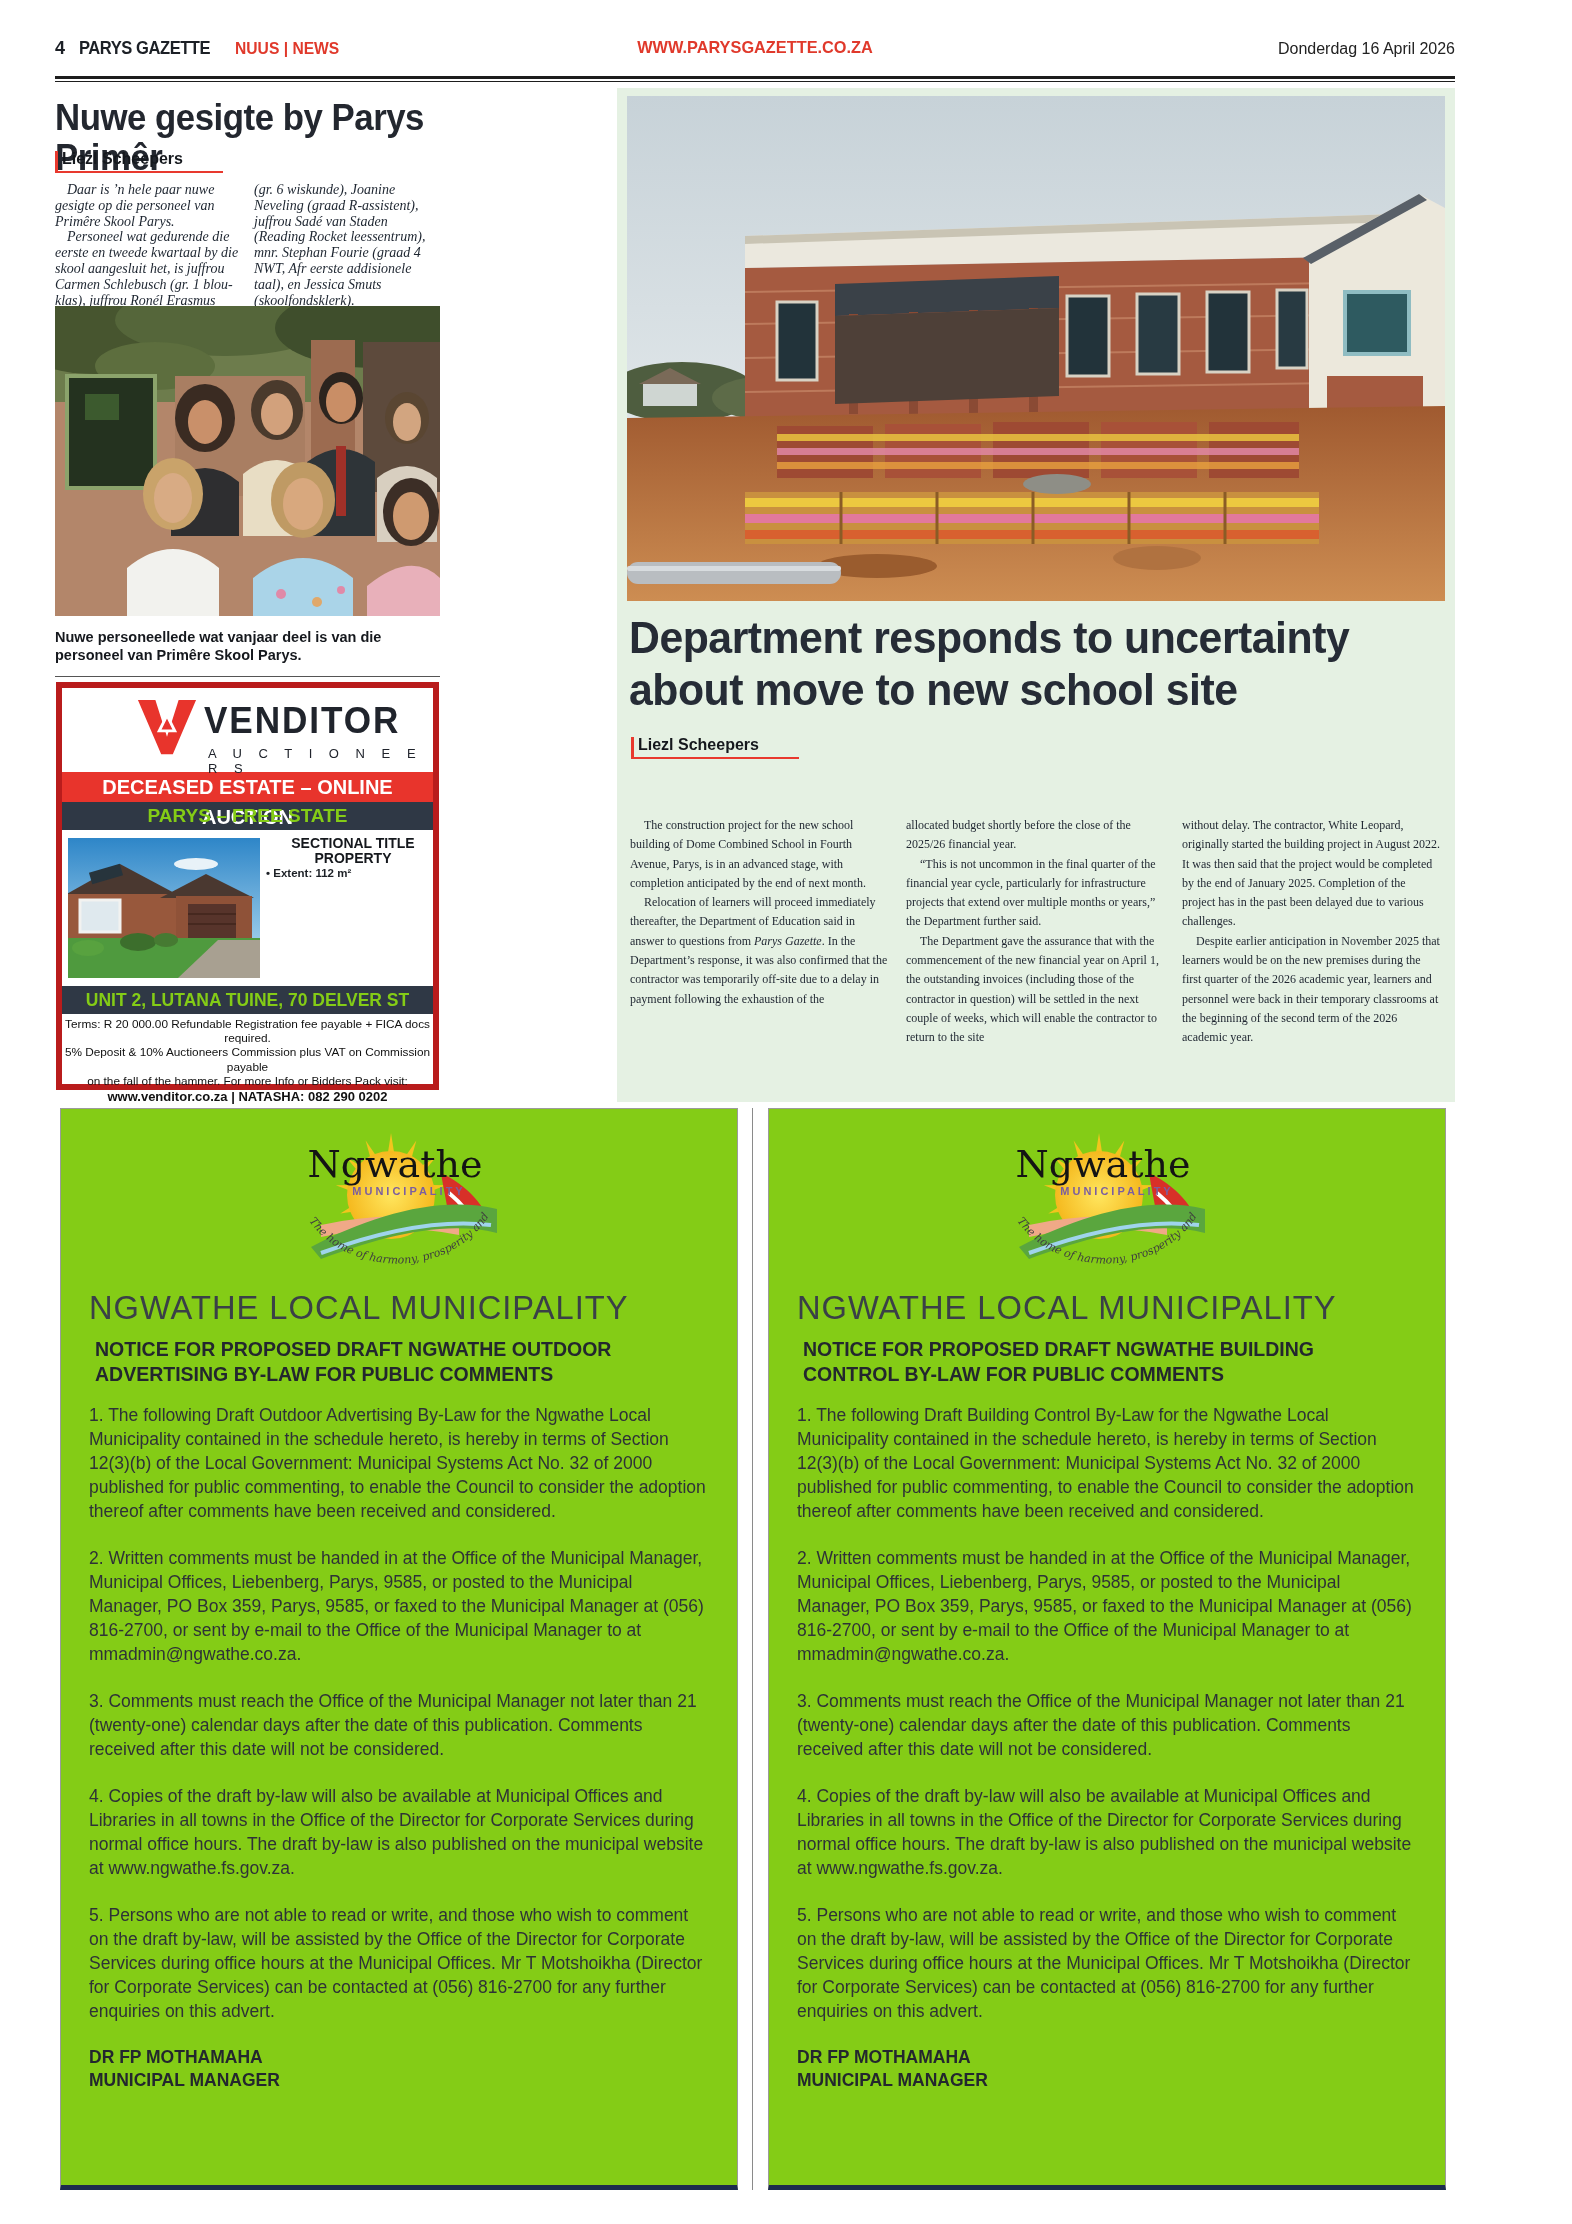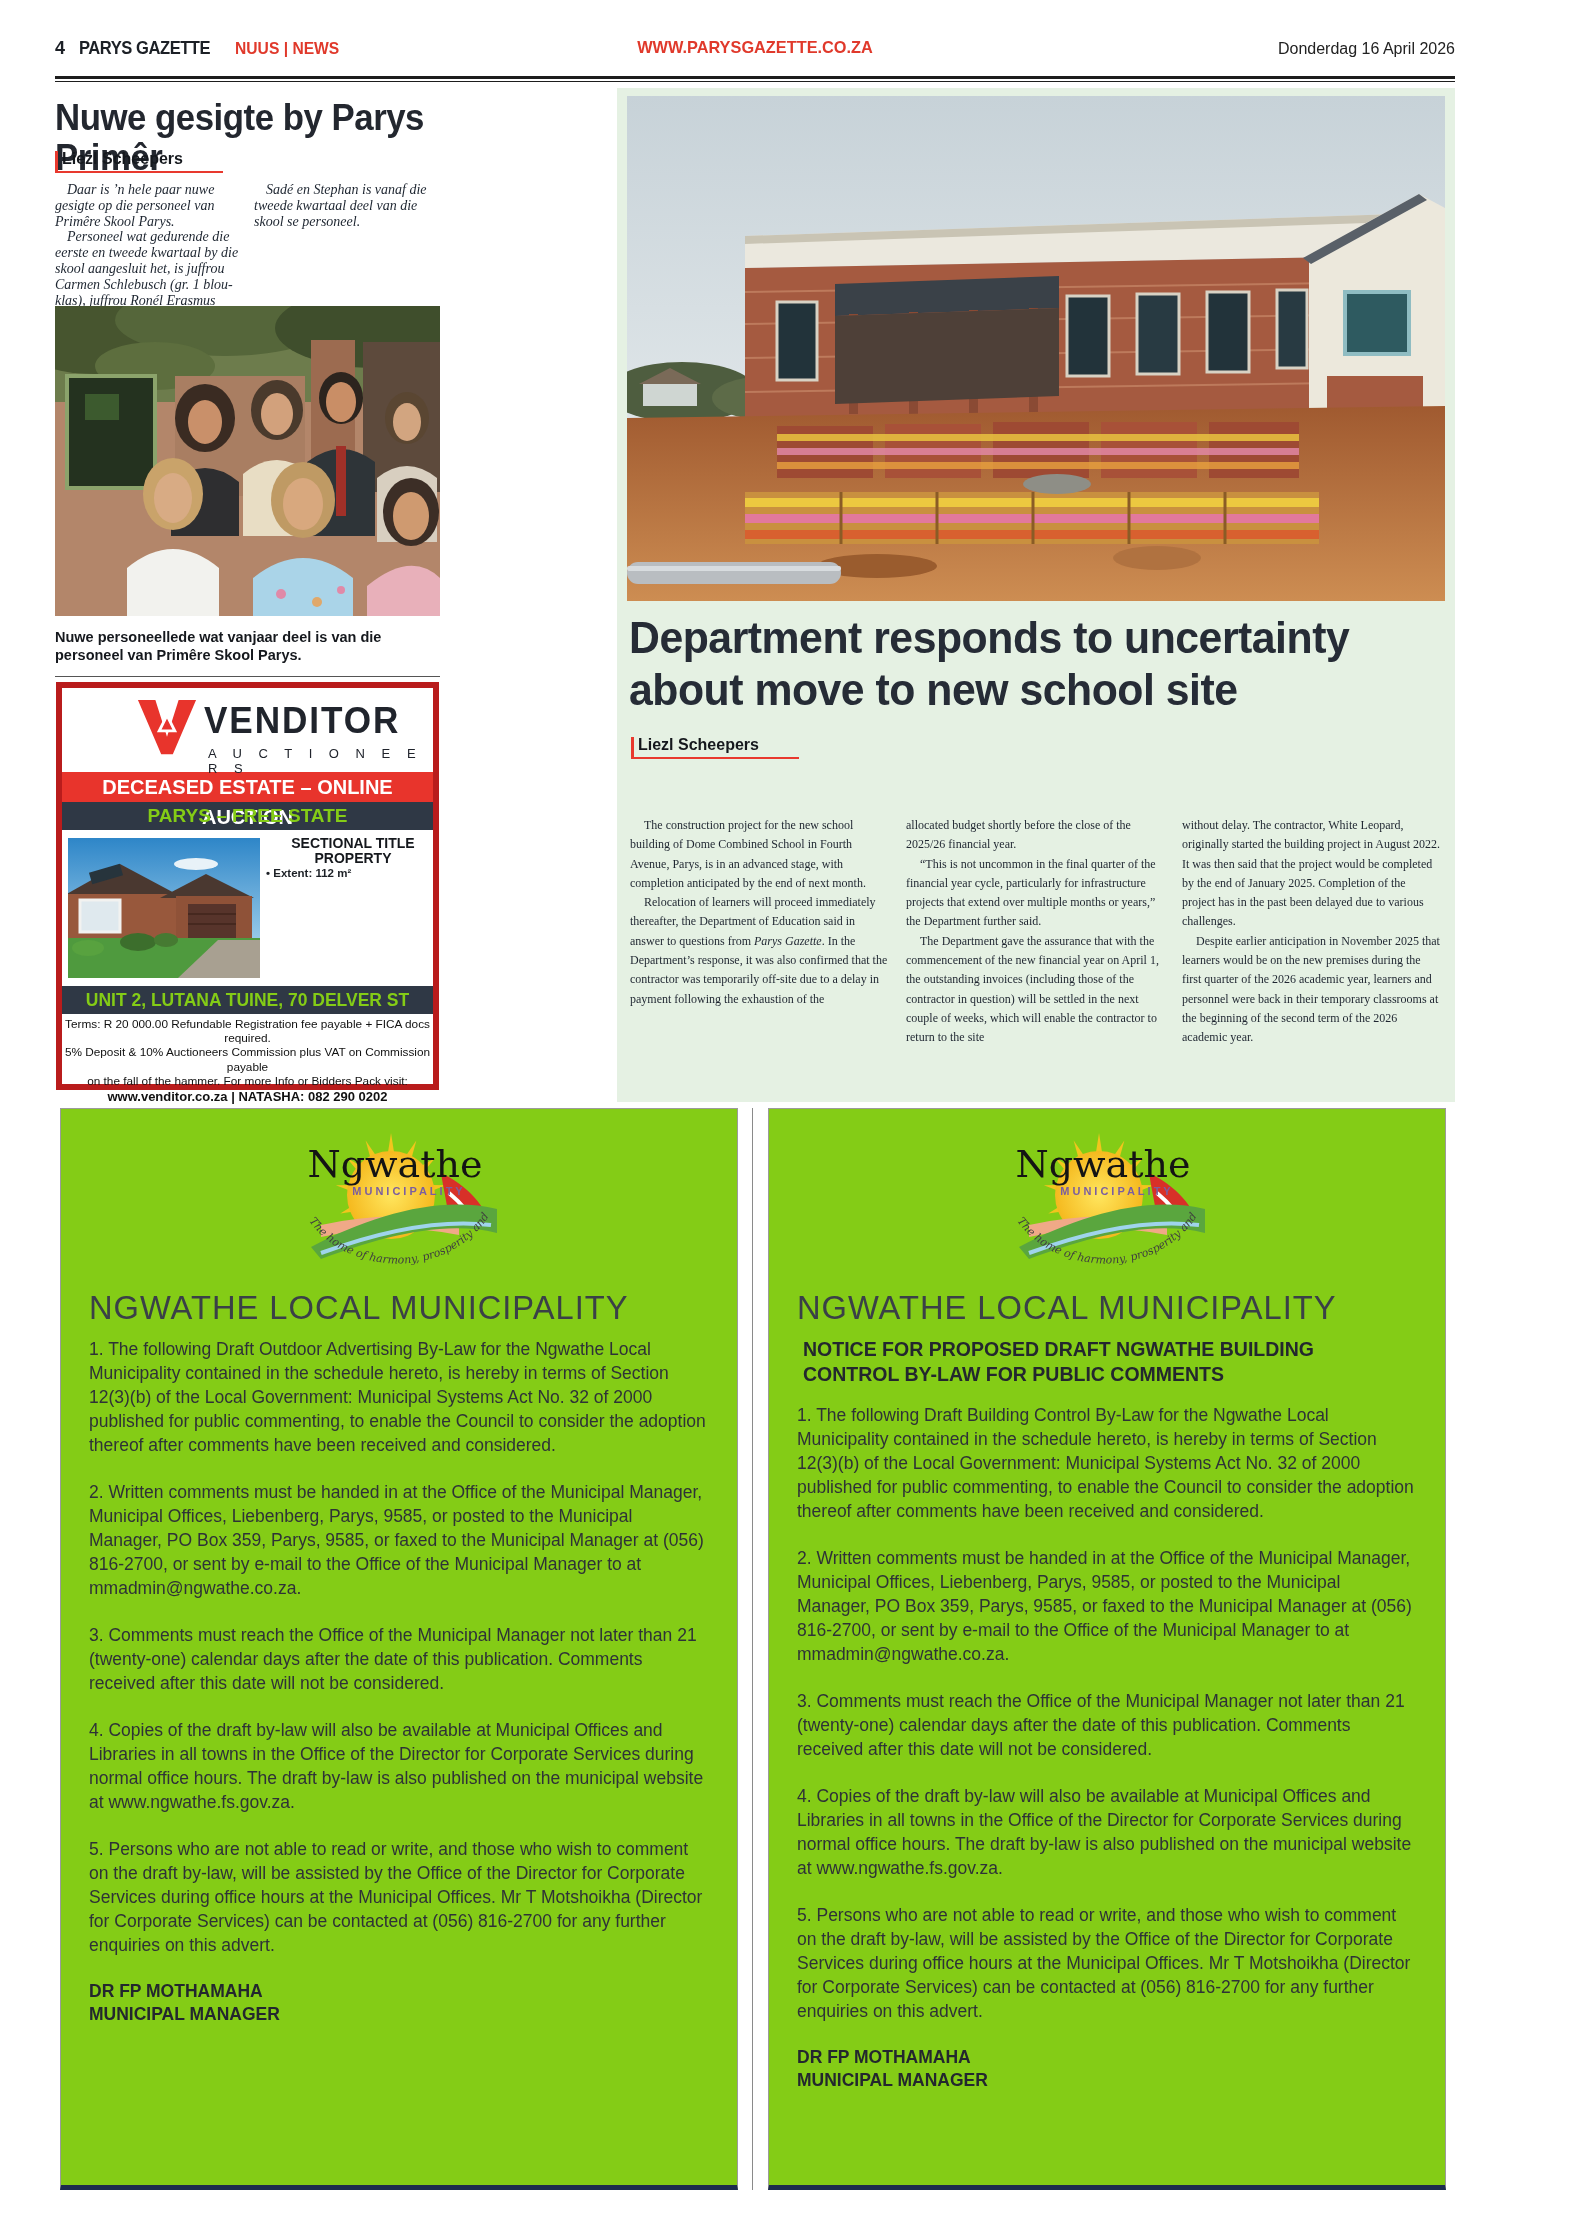--- a/index.html
+++ b/index.html
@@ -108,20 +108,21 @@
   <div class="byline-wrap1 abs">
     <span class="byline">Liezl Scheepers</span>
   </div>
 
   <div class="twocol abs">
     <div class="col">
       <p class="first">Daar is ’n hele paar nuwe gesigte op die personeel van Primêre Skool Parys.</p>
       <p class="ind">Personeel wat gedurende die eerste en tweede kwartaal by die skool aangesluit het, is juffrou Carmen Schlebusch (gr. 1 blou-klas), juffrou Ronél Erasmus</p>
     </div>
     <div class="col">
+      <p>(gr. 6 wiskunde), Joanine Neveling (graad R-assistent), juffrou Sadé van Staden (Reading Rocket leessentrum), mnr. Stephan Fourie (graad 4 NWT, Afr eerste addisionele taal), en Jessica Smuts (skoolfondsklerk).</p>
       <p class="ind">Sadé en Stephan is vanaf die tweede kwartaal deel van die skool se personeel.</p>
     </div>
   </div>
 
   <div class="staff-photo abs">
     <svg width="385" height="310" viewBox="0 0 385 310">
       <rect x="0" y="0" width="385" height="310" fill="#b3866a"></rect>
       <rect x="0" y="0" width="385" height="96" fill="#6d7c4c"></rect>
       <ellipse cx="40" cy="26" rx="90" ry="42" fill="#47552f"></ellipse>
       <ellipse cx="170" cy="14" rx="110" ry="36" fill="#55663a"></ellipse>
@@ -374,20 +375,21 @@
         <path d="M20,126 C80,94 150,74 206,88 L206,112 C150,98 85,118 30,138 Z" fill="#5aa63e"></path>
         <path d="M30,132 C90,110 150,98 200,104" stroke="#9fd4ec" stroke-width="4" fill="none"></path>
         <text x="104" y="56" text-anchor="middle" font-family="DejaVu Serif, serif" font-size="38" fill="#141414">Ngwathe</text>
         <text x="118" y="74" text-anchor="middle" font-family="Liberation Sans, sans-serif" font-weight="bold" font-size="11" letter-spacing="3" fill="#7b5ea0">MUNICIPALITY</text>
         <text font-family="DejaVu Serif, serif" font-style="italic" font-size="11" fill="#3f3f3f">
           <textPath href="#mottoL">The home of harmony, prosperity and growth</textPath>
         </text>
       </svg>
     </div>
     <div class="n-title">NGWATHE LOCAL MUNICIPALITY</div>
+    <div class="n-subtitle">NOTICE FOR PROPOSED DRAFT NGWATHE OUTDOOR ADVERTISING BY-LAW FOR PUBLIC COMMENTS</div>
     <p class="n-par">1. The following Draft Outdoor Advertising By-Law for the Ngwathe Local Municipality contained in the schedule hereto, is hereby in terms of Section 12(3)(b) of the Local Government: Municipal Systems Act No. 32 of 2000 published for public commenting, to enable the Council to consider the adoption thereof after comments have been received and considered.</p>
     <p class="n-par">2. Written comments must be handed in at the Office of the Municipal Manager, Municipal Offices, Liebenberg, Parys, 9585, or posted to the Municipal Manager, PO Box 359, Parys, 9585, or faxed to the Municipal Manager at (056) 816-2700, or sent by e-mail to the Office of the Municipal Manager to at mmadmin@ngwathe.co.za.</p>
     <p class="n-par">3. Comments must reach the Office of the Municipal Manager not later than 21 (twenty-one) calendar days after the date of this publication. Comments received after this date will not be considered.</p>
     <p class="n-par">4. Copies of the draft by-law will also be available at Municipal Offices and Libraries in all towns in the Office of the Director for Corporate Services during normal office hours. The draft by-law is also published on the municipal website at www.ngwathe.fs.gov.za.</p>
     <p class="n-par">5. Persons who are not able to read or write, and those who wish to comment on the draft by-law, will be assisted by the Office of the Director for Corporate Services during office hours at the Municipal Offices. Mr T Motshoikha (Director for Corporate Services) can be contacted at (056) 816-2700 for any further enquiries on this advert.</p>
     <div class="n-sig">
       <div>DR FP MOTHAMAHA</div>
       <div>MUNICIPAL MANAGER</div>
     </div>
   </div>

